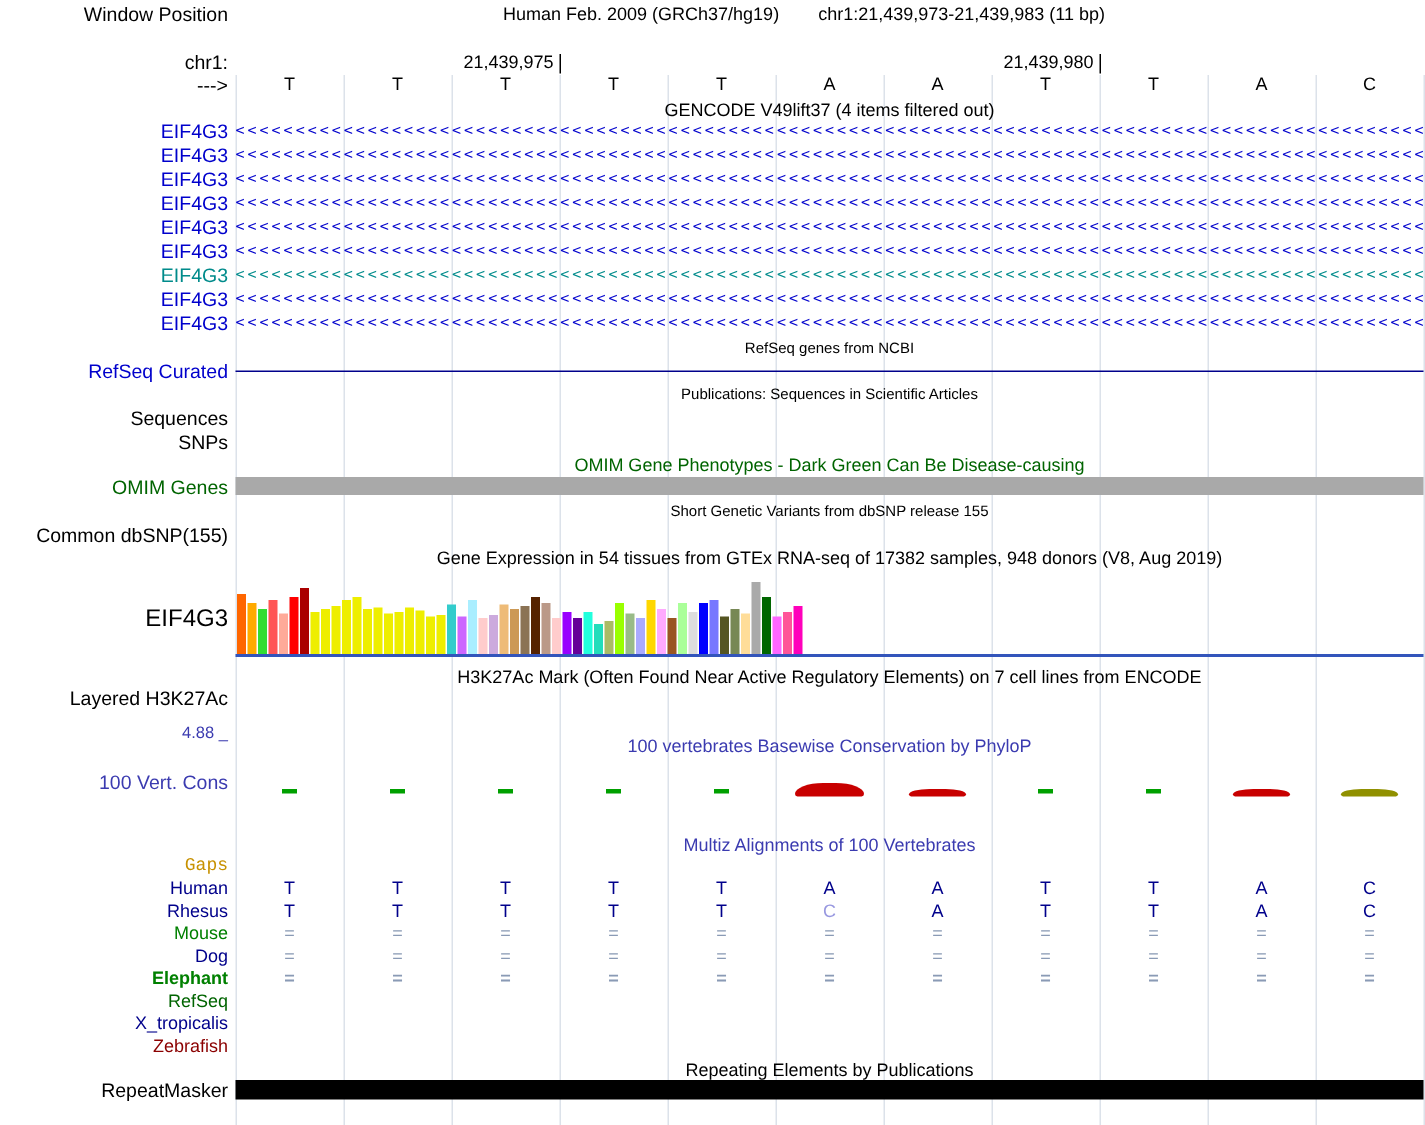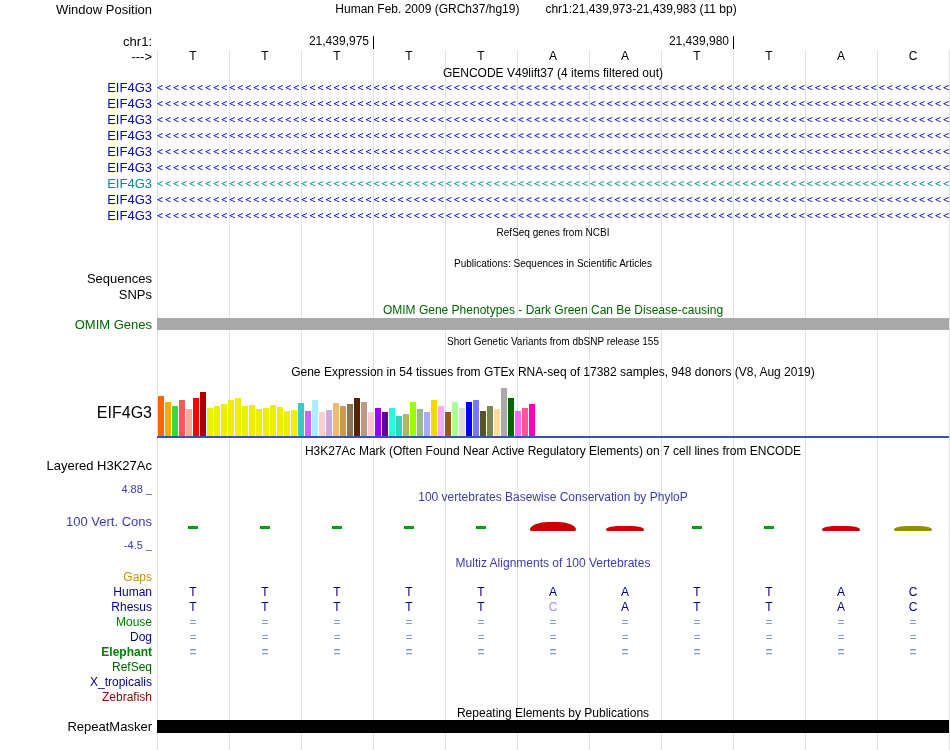--- a/index.html
+++ b/index.html
@@ -131,36 +131,43 @@
         <div class="glabel" style="color: rgb(0, 0, 204);">EIF4G3</div>
         <div class="garrows" style="color: rgb(0, 0, 204);">&lt;&lt;&lt;&lt;&lt;&lt;&lt;&lt;&lt;&lt;&lt;&lt;&lt;&lt;&lt;&lt;&lt;&lt;&lt;&lt;&lt;&lt;&lt;&lt;&lt;&lt;&lt;&lt;&lt;&lt;&lt;&lt;&lt;&lt;&lt;&lt;&lt;&lt;&lt;&lt;&lt;&lt;&lt;&lt;&lt;&lt;&lt;&lt;&lt;&lt;&lt;&lt;&lt;&lt;&lt;&lt;&lt;&lt;&lt;&lt;&lt;&lt;&lt;&lt;&lt;&lt;&lt;&lt;&lt;&lt;&lt;&lt;&lt;&lt;&lt;&lt;&lt;&lt;&lt;&lt;&lt;&lt;&lt;&lt;&lt;&lt;&lt;&lt;&lt;&lt;&lt;&lt;&lt;&lt;&lt;&lt;&lt;&lt;&lt;&lt;&lt;&lt;&lt;&lt;&lt;&lt;&lt;&lt;&lt;&lt;&lt;&lt;&lt;&lt;&lt;&lt;&lt;&lt;&lt;&lt;</div>
       </div>
       <div class="garrow-row" style="top: 128px;">
         <div class="glabel" style="color: rgb(0, 0, 204);">EIF4G3</div>
         <div class="garrows" style="color: rgb(0, 0, 204);">&lt;&lt;&lt;&lt;&lt;&lt;&lt;&lt;&lt;&lt;&lt;&lt;&lt;&lt;&lt;&lt;&lt;&lt;&lt;&lt;&lt;&lt;&lt;&lt;&lt;&lt;&lt;&lt;&lt;&lt;&lt;&lt;&lt;&lt;&lt;&lt;&lt;&lt;&lt;&lt;&lt;&lt;&lt;&lt;&lt;&lt;&lt;&lt;&lt;&lt;&lt;&lt;&lt;&lt;&lt;&lt;&lt;&lt;&lt;&lt;&lt;&lt;&lt;&lt;&lt;&lt;&lt;&lt;&lt;&lt;&lt;&lt;&lt;&lt;&lt;&lt;&lt;&lt;&lt;&lt;&lt;&lt;&lt;&lt;&lt;&lt;&lt;&lt;&lt;&lt;&lt;&lt;&lt;&lt;&lt;&lt;&lt;&lt;&lt;&lt;&lt;&lt;&lt;&lt;&lt;&lt;&lt;&lt;&lt;&lt;&lt;&lt;&lt;&lt;&lt;&lt;&lt;&lt;&lt;&lt;</div>
       </div>
     </div>
 
   <div class="title small" style="top:227px">RefSeq genes from NCBI</div>
+  <div class="row" style="top:240px">
+    <span class="label" style="color: rgb(0, 0, 204);">RefSeq Curated</span>
+    <div id="refseq-line" style="background: rgb(0, 0, 139);"></div>
+  </div>
 
   <div class="title small" style="top:258px">Publications: Sequences in Scientific Articles</div>
   <div class="row" style="top:287px">
     <span class="label">SNPs</span>
   </div>
   <div class="row" style="top:271px">
     <span class="label">Sequences</span>
   </div>
 
   <div class="title" style="top: 303px; color: rgb(0, 100, 0);">OMIM Gene Phenotypes - Dark Green Can Be Disease-causing</div>
   <div class="row" style="top:317px">
     <span class="label" style="color: rgb(0, 100, 0);">OMIM Genes</span>
     <div id="omim-bar" style="background: rgb(169, 169, 169);"></div>
   </div>
 
   <div class="title small" style="top:336px">Short Genetic Variants from dbSNP release 155</div>
+  <div class="row" style="top:349px">
+    <span class="label">Common dbSNP(155)</span>
+  </div>
 
   <div class="title" style="top:365px">Gene Expression in 54 tissues from GTEx RNA-seq of 17382 samples, 948 donors (V8, Aug 2019)</div>
   <div id="gtex-chart">
     <span class="label" style="top:22px">EIF4G3</span>
     <div id="gtex-bars">
         <div class="gbar" style="left: 158px; top: 14px; height: 40px; background: rgb(255, 102, 0);"></div>
         <div class="gbar" style="left: 165px; top: 20px; height: 34px; background: rgb(255, 170, 0);"></div>
         <div class="gbar" style="left: 172px; top: 24px; height: 30px; background: rgb(51, 221, 51);"></div>
         <div class="gbar" style="left: 179px; top: 18px; height: 36px; background: rgb(255, 85, 85);"></div>
         <div class="gbar" style="left: 186px; top: 27px; height: 27px; background: rgb(255, 170, 153);"></div>
@@ -235,27 +242,24 @@
       <div class="pdash" style="left: 332px; top: 7px; background: rgb(0, 160, 0);"></div>
       <div class="pdash" style="left: 404px; top: 7px; background: rgb(0, 160, 0);"></div>
       <div class="pdash" style="left: 476px; top: 7px; background: rgb(0, 160, 0);"></div>
       <div class="parc" style="left: 530px; top: 3px; width: 46px; height: 9px; background: rgb(200, 0, 0);"></div>
       <div class="parc" style="left: 606px; top: 7px; width: 38px; height: 5px; background: rgb(200, 0, 0);"></div>
       <div class="pdash" style="left: 692px; top: 7px; background: rgb(0, 160, 0);"></div>
       <div class="pdash" style="left: 764px; top: 7px; background: rgb(0, 160, 0);"></div>
       <div class="parc" style="left: 822px; top: 7px; width: 38px; height: 5px; background: rgb(200, 0, 0);"></div>
       <div class="parc" style="left: 894px; top: 7px; width: 38px; height: 5px; background: rgb(144, 144, 0);"></div>
     </div>
-  <div class="row" style="top:539px">
-    <span class="label" style="font-size: 11px; color: rgb(59, 59, 176);">-4.5 _</span>
-  </div>
 
   <div class="title" style="top: 556px; color: rgb(59, 59, 176);">Multiz Alignments of 100 Vertebrates</div>
   <div id="multiz-rows">
-      <div class="mrow" style="top: 0px;">
+      <div class="mrow" style="top: 0px; font-family: Liberation Mono, monospace;">
         <div class="mlabel" style="color: rgb(199, 145, 0);">Gaps</div>
       </div>
       <div class="mrow" style="top: 15px;">
         <div class="mlabel" style="color: rgb(0, 0, 139);">Human</div>
         <div class="mcell" style="left: 157px; color: rgb(0, 0, 139);">T</div>
         <div class="mcell" style="left: 229px; color: rgb(0, 0, 139);">T</div>
         <div class="mcell" style="left: 301px; color: rgb(0, 0, 139);">T</div>
         <div class="mcell" style="left: 373px; color: rgb(0, 0, 139);">T</div>
         <div class="mcell" style="left: 445px; color: rgb(0, 0, 139);">T</div>
         <div class="mcell" style="left: 517px; color: rgb(0, 0, 139);">A</div>

